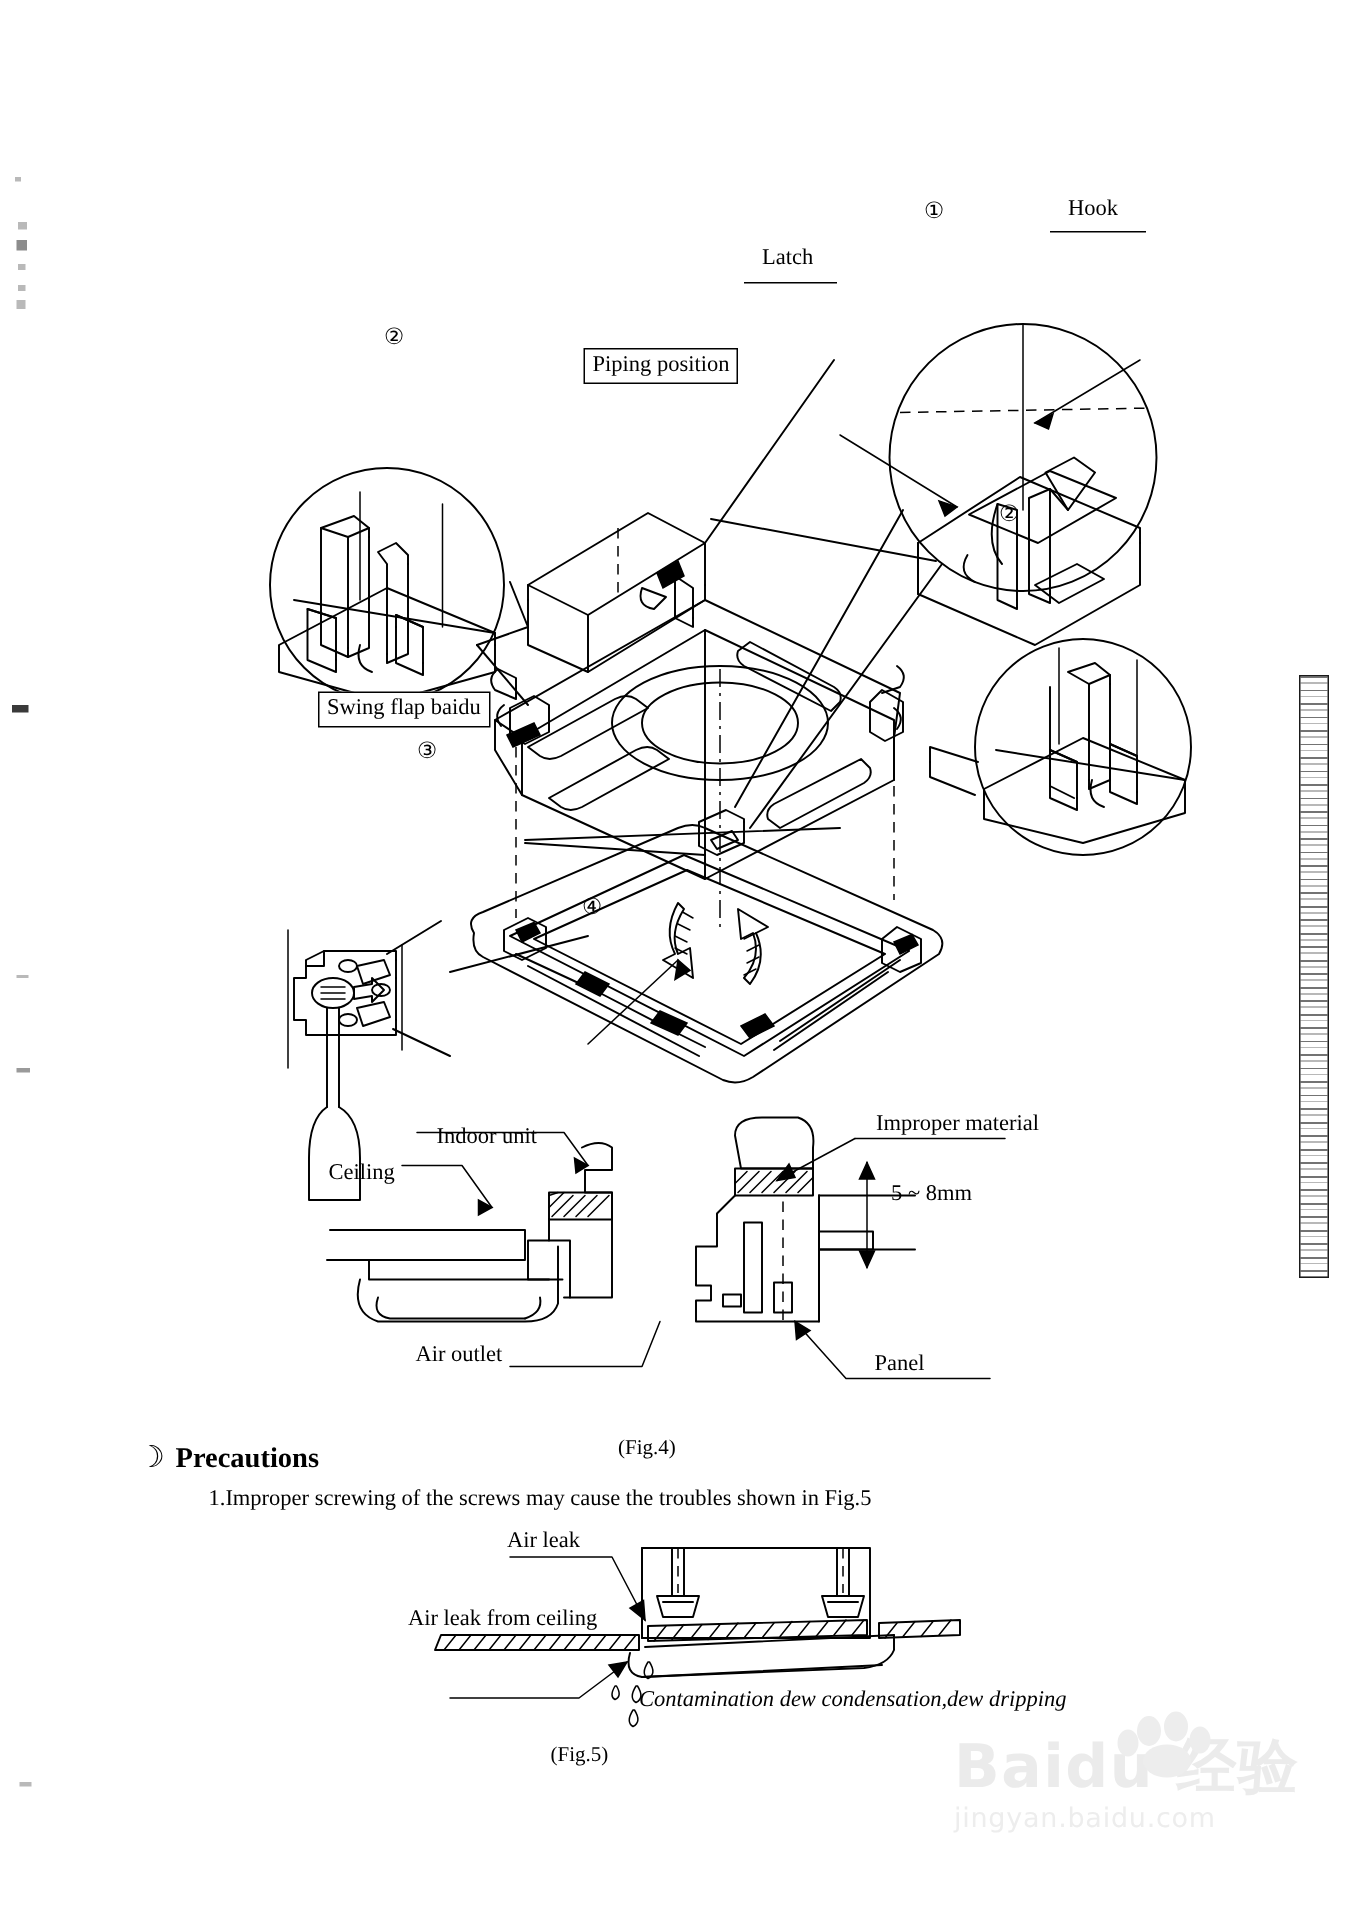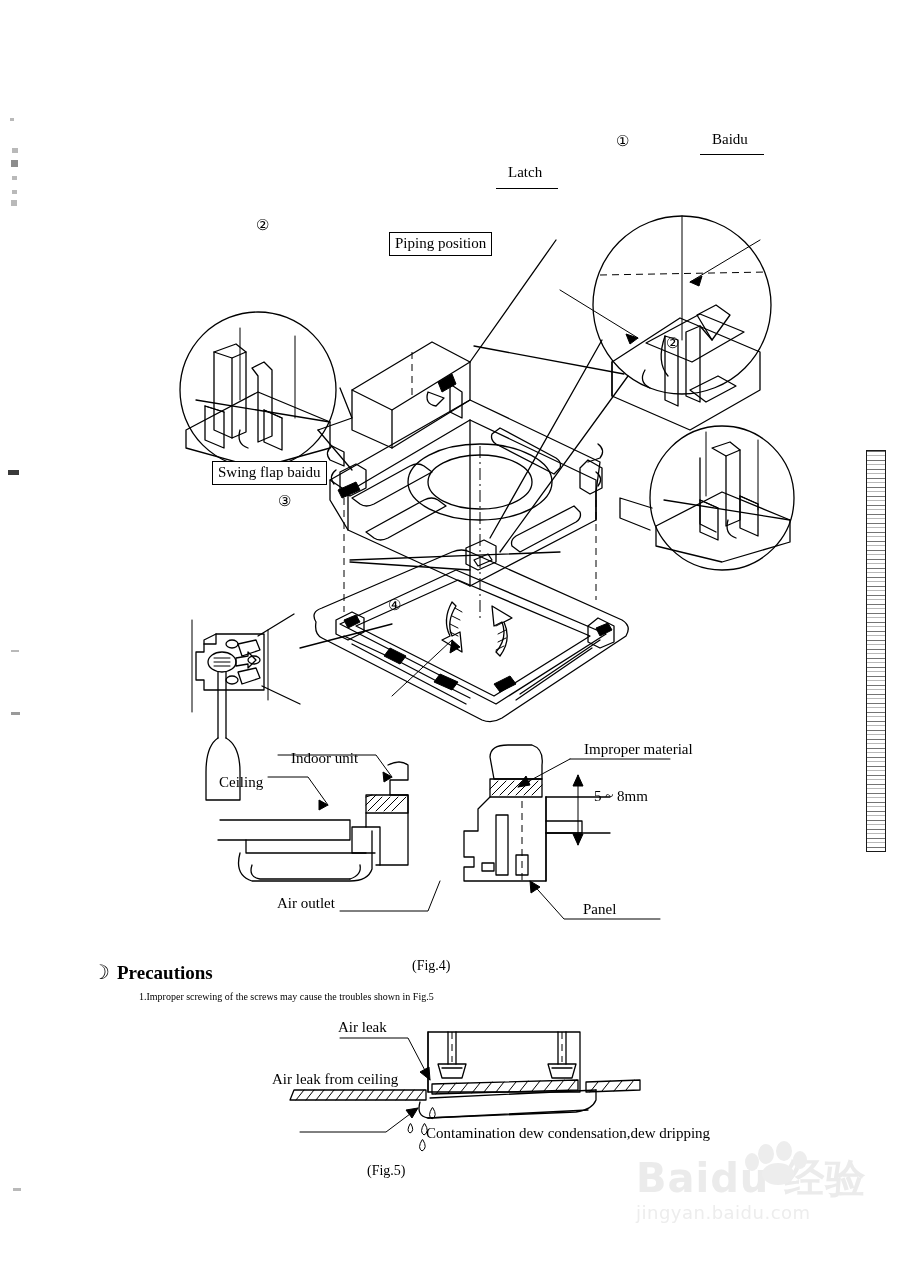--- a/index.html
+++ b/index.html
@@ -8,21 +8,21 @@
   .page{position:absolute;inset:0;}
   .abs{position:absolute;}
   
   .page-title{left:96px;top:62px;font-size:27px;font-weight:bold;letter-spacing:.2px;}
   .lbl{font-size:15px;white-space:nowrap;line-height:1;}
   .boxed{border:1.4px solid #000;padding:2px 5px 3px 5px;background:#fff;font-size:15px;white-space:nowrap;margin-top:16px;}
   .marker{font-size:15px;line-height:1;}
   .cap{font-size:14px;white-space:nowrap;}
   .prec-head{font-size:19px;font-weight:bold;}
   .prec-bullet{font-size:20px;line-height:1;}
-  .prec-body{font-size:10px;white-space:nowrap;}
+  .prec-body{font-size:15px;white-space:nowrap;}
   
   .ln{background:#000;position:absolute;}
   
   svg{position:absolute;overflow:visible;}
   .st{fill:none;stroke:#000;stroke-width:1.3;stroke-linejoin:round;stroke-linecap:round;}
   .st-t{fill:none;stroke:#000;stroke-width:1;stroke-linejoin:round;stroke-linecap:round;}
   .fillblk{fill:#000;stroke:#000;stroke-width:1;}
   .dash{fill:none;stroke:#000;stroke-width:1;stroke-dasharray:7 5;}
   .dashdot{fill:none;stroke:#000;stroke-width:1;stroke-dasharray:12 4 2 4;}
   
@@ -181,21 +181,21 @@
     <path class="st" d="M236 558 L248 556 L248 552 L256 560 L248 568 L248 564 L236 566 Z"></path>
 
     <path class="st" d="M218 572 L218 638 M226 572 L226 638"></path>
     <path class="st" d="M218 638 Q206 646 206 672 L206 700 L240 700 L240 672 Q240 646 226 638"></path>
     <line class="st-t" x1="192" y1="520" x2="192" y2="612"></line>
     <line class="st-t" x1="268" y1="530" x2="268" y2="600"></line>
     <path class="st" d="M258 536 L294 514"></path>
     <path class="st" d="M262 586 L300 604"></path>
   </svg>
 
-  <div class="abs lbl" style="left:712px;top:132px;">Baidu</div>
+  <div class="abs lbl" style="left:712px;top:132px;">Hook</div>
   <div class="abs ln" style="left:700px;top:154px;width:64px;height:1.4px;"></div>
 
   <div class="abs lbl" style="left:508px;top:165px;">Latch</div>
   <div class="abs ln" style="left:496px;top:188px;width:62px;height:1.4px;"></div>
 
   <div class="abs boxed" style="left:389px;top:216px;">Piping position</div>
 
   <div class="abs boxed" style="left:212px;top:445px;">Swing flap baidu</div>
 
   <div class="abs marker" style="left:616px;top:134px;">①</div>
@@ -298,21 +298,21 @@
     <path class="st-t" d="M142 120 q-5 8 0 11 q6 -3 1 -11 z"></path>
 
     <path class="st-t" d="M60 18 L128 18 L150 60"></path>
     <path class="fillblk" d="M150 60 l-1 -13 l-9 5 z"></path>
 
     <path class="st-t" d="M20 112 L106 112 L138 88"></path>
     <path class="fillblk" d="M138 88 l-12 2 l6 8 z"></path>
   </svg>
   <div class="abs lbl" style="left:338px;top:1020px;">Air leak</div>
   <div class="abs lbl" style="left:272px;top:1072px;">Air leak from ceiling</div>
-  <div class="abs lbl" style="left:426px;top:1126px;">Contamination dew condensation,dew dripping</div>
+  <div class="abs lbl" style="left:426px;top:1126px;font-style:italic;">Contamination dew condensation,dew dripping</div>
   <div class="abs cap" style="left:367px;top:1163px;">(Fig.5)</div>
 
   <div class="abs scanstrip"></div>
   <div class="abs speck" style="left:10px;top:118px;width:4px;height:3px;"></div>
   <div class="abs speck" style="left:12px;top:148px;width:6px;height:5px;"></div>
   <div class="abs speck" style="left:11px;top:160px;width:7px;height:7px;background:#8c8c8c;"></div>
   <div class="abs speck" style="left:12px;top:176px;width:5px;height:4px;"></div>
   <div class="abs speck" style="left:12px;top:190px;width:5px;height:4px;"></div>
   <div class="abs speck" style="left:11px;top:200px;width:6px;height:6px;"></div>
   <div class="abs speck" style="left:8px;top:470px;width:11px;height:5px;background:#3a3a3a;"></div>

